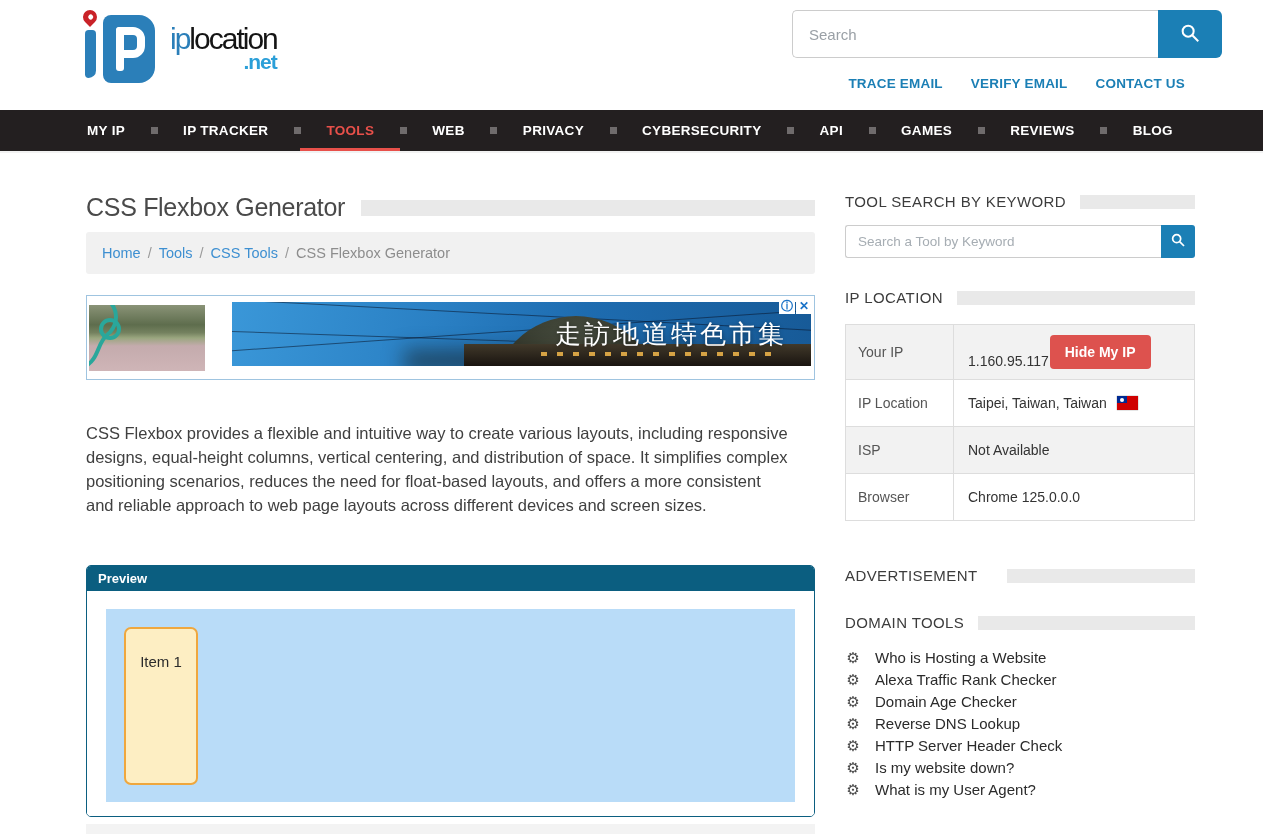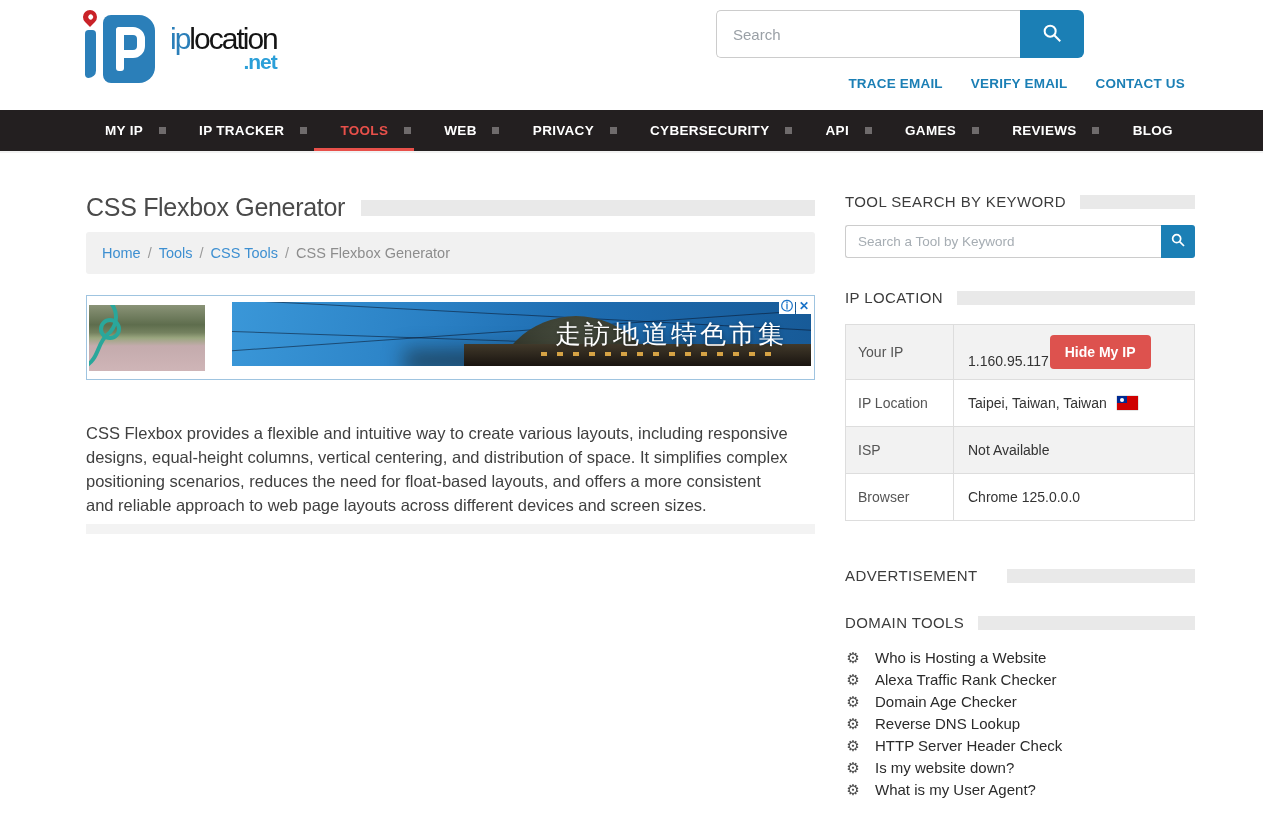--- a/index.html
+++ b/index.html
@@ -23,34 +23,34 @@
     border: 8px solid #fff; border-radius: 4px 12px 12px 4px; }
   .p-block::after { content: ''; position: absolute; left: 13px; top: 12px; width: 8px; height: 44px;
     background: #fff; border-radius: 3px; }
   .logo-words { margin-left: 6px; margin-top: 16px; }
   .logo-text { font-size: 30px; font-weight: normal; letter-spacing: -2px; line-height: 1; }
   .logo-text .ip { color: #2b7fb9; }
   .logo-text .loc { color: #141414; }
   .logo-net { text-align: right; color: #2b9fd8; font-size: 21px; font-weight: bold;
     letter-spacing: -1px; margin-top: -4px; }
 
-  .hdr-search { position: absolute; left: 716px; top: 10px; width: 368px; height: 48px; display: flex; }
+  .hdr-search { position: absolute; left: 792px; top: 10px; width: 430px; height: 48px; display: flex; }
   .hdr-search input { flex: 1; border: 1px solid #ccc; border-right: none; border-radius: 5px 0 0 5px;
     padding: 0 16px; font-size: 15px; color: #555; outline: none; font-family: inherit; }
   .hdr-search input::placeholder { color: #9aa0a6; }
   .hdr-search button { width: 64px; background: #1b7fb5; border: none; border-radius: 0 6px 6px 0;
     cursor: pointer; display: flex; align-items: center; justify-content: center; }
   .hdr-links { position: absolute; right: 78px; top: 76px; display: flex; gap: 28px; }
   .hdr-links a { font-size: 13.5px; font-weight: bold; color: #1b7fb5; letter-spacing: .2px; }
 
   
   .nav { height: 43px; background: #231f20; display: flex; align-items: center;
     padding: 0 90px 0 87px; justify-content: space-between; border-bottom: 2px solid #f2f2f2; }
   .nav-item { position: relative; color: #fff; font-size: 13.5px; font-weight: bold;
-    letter-spacing: .3px; line-height: 41px; cursor: pointer; margin-left: 18px; }
+    letter-spacing: .3px; line-height: 41px; cursor: pointer; }
   .nav-item.active { color: #e8504a; }
   .nav-item.active::after { content: ''; position: absolute; left: -26px; right: -26px; bottom: 0;
     height: 3px; background: #e8504a; }
   .nav-sep { width: 7px; height: 7px; background: #6f6b6c; }
 
   
   .main { display: flex; align-items: flex-start; }
   .content { width: 729px; margin-left: 86px; }
   .sidebar { width: 350px; margin-left: 30px; }
 
@@ -218,20 +218,28 @@
         <div class="ad-text">走訪地道特色市集</div>
       </div>
       <div class="ad-icons">
         <div class="ad-icon">ⓘ</div>
         <div class="ad-icon">✕</div>
       </div>
     </div>
 
     <p class="description">CSS Flexbox provides a flexible and intuitive way to create various layouts, including responsive designs, equal-height columns, vertical centering, and distribution of space. It simplifies complex positioning scenarios, reduces the need for float-based layouts, and offers a more consistent and reliable approach to web page layouts across different devices and screen sizes.</p>
 
+    <div class="preview-panel">
+      <div class="preview-header">Preview</div>
+      <div class="preview-body">
+        <div class="flex-container">
+          <div class="flex-item">Item 1</div>
+        </div>
+      </div>
+    </div>
     <div class="next-section"></div>
   </div>
 
   <div class="sidebar">
     <div class="side-heading mt-first">
       <span class="txt">TOOL SEARCH BY KEYWORD</span>
       <span class="bar"></span>
     </div>
     <div class="tool-search">
       <input type="text" placeholder="Search a Tool by Keyword" style="">

